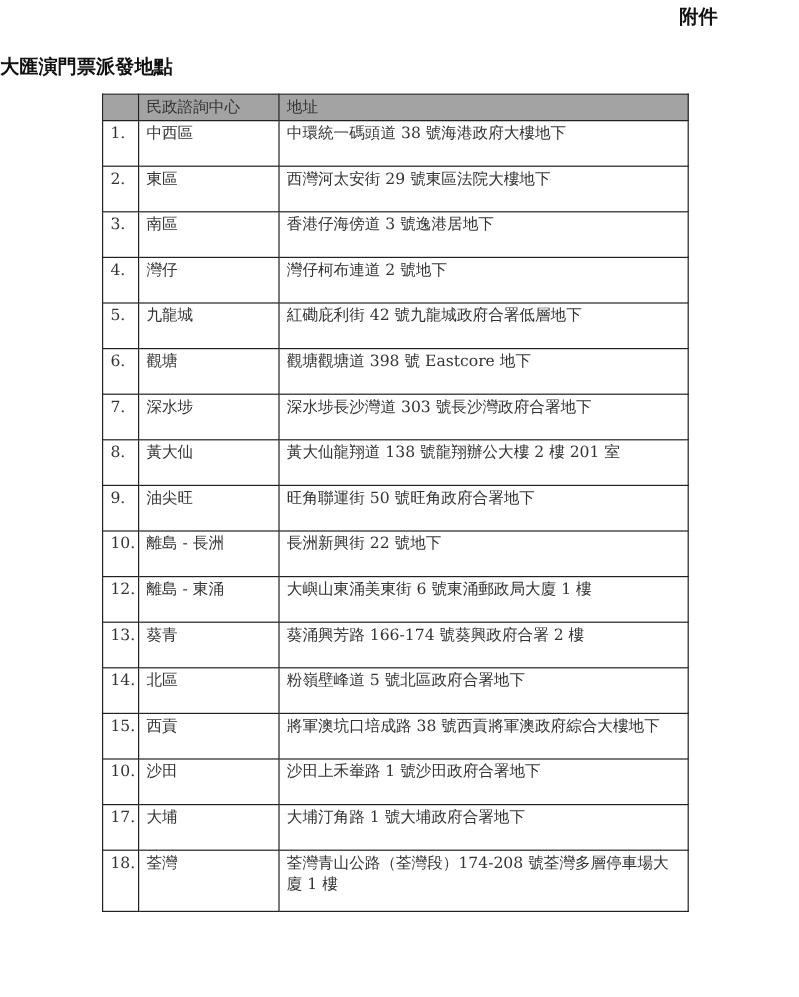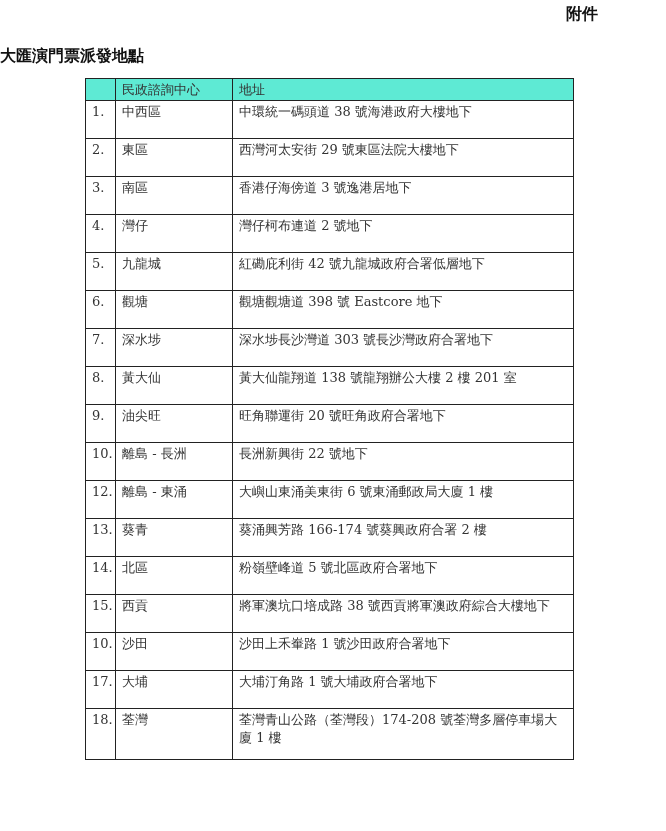--- a/index.html
+++ b/index.html
@@ -10,21 +10,21 @@
   .title { position: absolute; left: 0; width: 666px; top: 46px; 
            font-size: 16px; font-weight: bold; font-family: "DejaVu Sans", sans-serif; color: #111; }
   table.grid { position: absolute; left: 85px; top: 78px; width: 488px;
                border-collapse: collapse; table-layout: fixed; }
   table.grid td, table.grid th { border: 1.3px solid #222; vertical-align: top;
                font-size: 13px; font-weight: normal; text-align: left; padding: 2px 6px 0 6px;
                line-height: 18px; }
   col.c-num { width: 30px; }
   col.c-center { width: 117px; }
   col.c-addr { width: 341px; }
-  thead th { background: #5eead4; height: 19px; color: #333; }
+  thead th { background: #a3a3a3; height: 19px; color: #333; }
   tbody td { height: 35px; color: #333; }
   tbody td.num { padding-left: 6px; padding-right: 0; }
   tbody tr.tall td { height: 48px; margin-left: 16px; }
 </style>
 </head>
 <body>
 
 <div class="annex">附件</div>
 <div class="title">大匯演門票派發地點</div>
 
@@ -78,21 +78,21 @@
         <td>深水埗長沙灣道 303 號長沙灣政府合署地下</td>
       </tr>
       <tr>
         <td class="num">8.</td>
         <td>黃大仙</td>
         <td>黃大仙龍翔道 138 號龍翔辦公大樓 2 樓 201 室</td>
       </tr>
       <tr>
         <td class="num">9.</td>
         <td>油尖旺</td>
-        <td>旺角聯運街 20 號旺角政府合署地下</td>
+        <td>旺角聯運街 50 號旺角政府合署地下</td>
       </tr>
       <tr>
         <td class="num">10.</td>
         <td>離島 - 長洲</td>
         <td>長洲新興街 22 號地下</td>
       </tr>
       <tr>
         <td class="num">12.</td>
         <td>離島 - 東涌</td>
         <td>大嶼山東涌美東街 6 號東涌郵政局大廈 1 樓</td>

